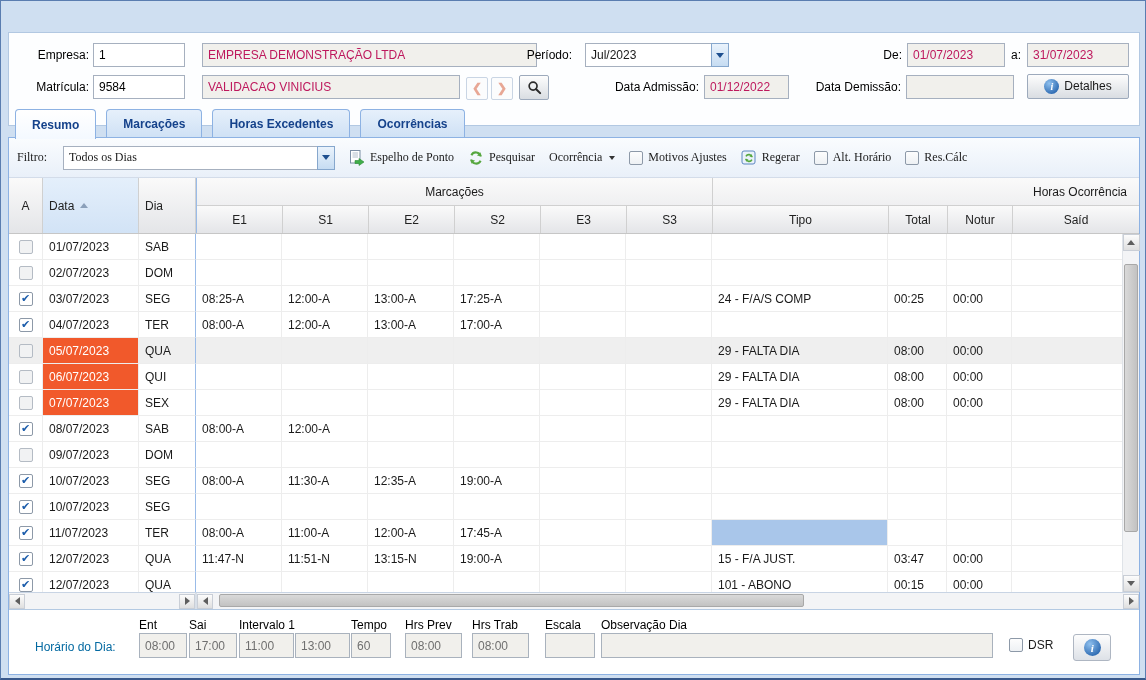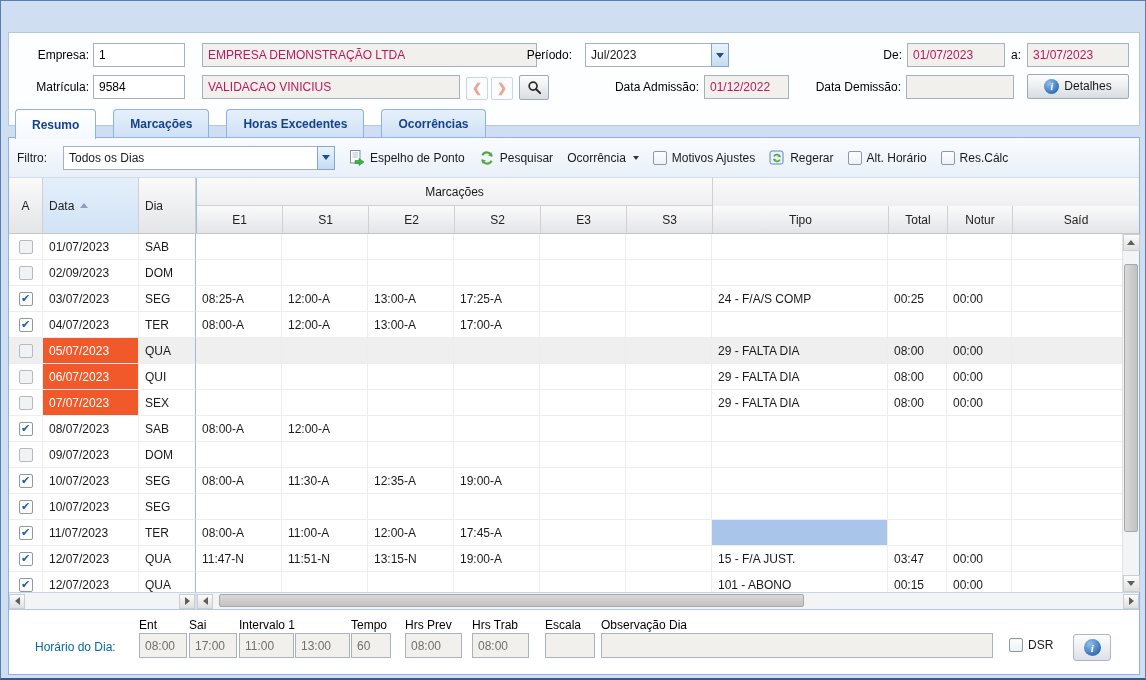--- a/index.html
+++ b/index.html
@@ -58,41 +58,41 @@
     background:linear-gradient(#fdfdfd,#d9dde2); display:flex; align-items:center; justify-content:center; gap:5px; cursor:pointer; padding:0 8px;
   }
   .infodot {
     width:15px; height:15px; border-radius:50%;
     background: radial-gradient(circle at 35% 30%, #8fc0ee, #2f6cb3 75%);
     color:#fff; font-size:10px; font-weight:bold; font-style:italic; font-family:"Liberation Serif",serif;
     display:flex; align-items:center; justify-content:center;
   }
 
   
-  .tabs { position:absolute; left:14px; top:108px; height:29px; display:flex; gap:17px; }
+  .tabs { position:absolute; left:14px; top:108px; height:29px; display:flex; gap:10px; }
   .tab {
     height:28px; padding:0 16px; display:flex; align-items:center;
     border:1px solid #8db2e3; border-bottom:none; border-radius:4px 4px 0 0;
     background: linear-gradient(#e6f0fb,#cfe1f5);
     color:#15428b; font-weight:bold; cursor:pointer; position:relative; z-index:1;
   }
   .tab.active { background: linear-gradient(#ffffff,#f4f9ff); height:30px; z-index:3; }
 
   
   .content {
     position:absolute; left:7px; top:136px; width:1132px; height:538px;
     background:#fff; border:1px solid #8db2e3; z-index:2;
   }
 
   
   .toolbar {
     position:absolute; left:0; top:0; width:100%; height:40px;
     background: linear-gradient(#fafcfe,#e9f0f9);
     border-bottom:1px solid #d3dce9;
-    display:flex; align-items:center; padding:0 8px;
+    display:flex; align-items:center; padding:0 8px;font-family:Liberation Serif, serif;
   }
   .tb-item { display:flex; align-items:center; gap:5px; cursor:pointer; white-space:nowrap; }
   .tb-sep { width:14px; }
   .cb {
     width:14px; height:14px; border:1px solid #8d99a8; background:linear-gradient(#fdfdfd,#eef1f4);
     border-radius:2px; display:inline-flex; align-items:center; justify-content:center; flex:0 0 auto;
   }
   .cb.dim { background:#f1f2f3; border-color:#b4bbc4; }
   .cb.checked { background:#fff; }
   .cb.checked::after { content:"✔"; color:#1c5dab; font-size:11px; line-height:1; margin-top:-1px; }
@@ -335,20 +335,23 @@
         </div>
         <div class="gh-cell c-dia">
             <span>Dia</span>
           </div>
       </div>
       <div class="gh-right">
         <div class="gh-grouprow">
           <div class="gh-group" style="width:516px;">
               <span>Marcações</span>
             </div>
+          <div class="gh-group rightalign" style="flex:1; border-right:none;">
+              <span>Horas Ocorrência</span>
+            </div>
         </div>
         <div class="gh-colrow">
           <div class="gh-cell center c-e">
               <span>E1</span>
             </div>
           <div class="gh-cell center c-e">
               <span>S1</span>
             </div>
           <div class="gh-cell center c-e">
               <span>E2</span>
@@ -393,21 +396,21 @@
           <div class="gcell c-e"></div>
           <div class="gcell c-tipo"></div>
           <div class="gcell c-total"></div>
           <div class="gcell c-notur"></div>
           <div class="gcell c-saida"></div>
         </div>
         <div class="grow">
           <div class="gcell center c-a">
             <span class="cb dim"></span>
           </div>
-          <div class="gcell c-data">02/09/2023</div>
+          <div class="gcell c-data">02/07/2023</div>
           <div class="gcell c-dia frozen-edge">DOM</div>
           <div class="gcell c-e"></div>
           <div class="gcell c-e"></div>
           <div class="gcell c-e"></div>
           <div class="gcell c-e"></div>
           <div class="gcell c-e"></div>
           <div class="gcell c-e"></div>
           <div class="gcell c-tipo"></div>
           <div class="gcell c-total"></div>
           <div class="gcell c-notur"></div>

